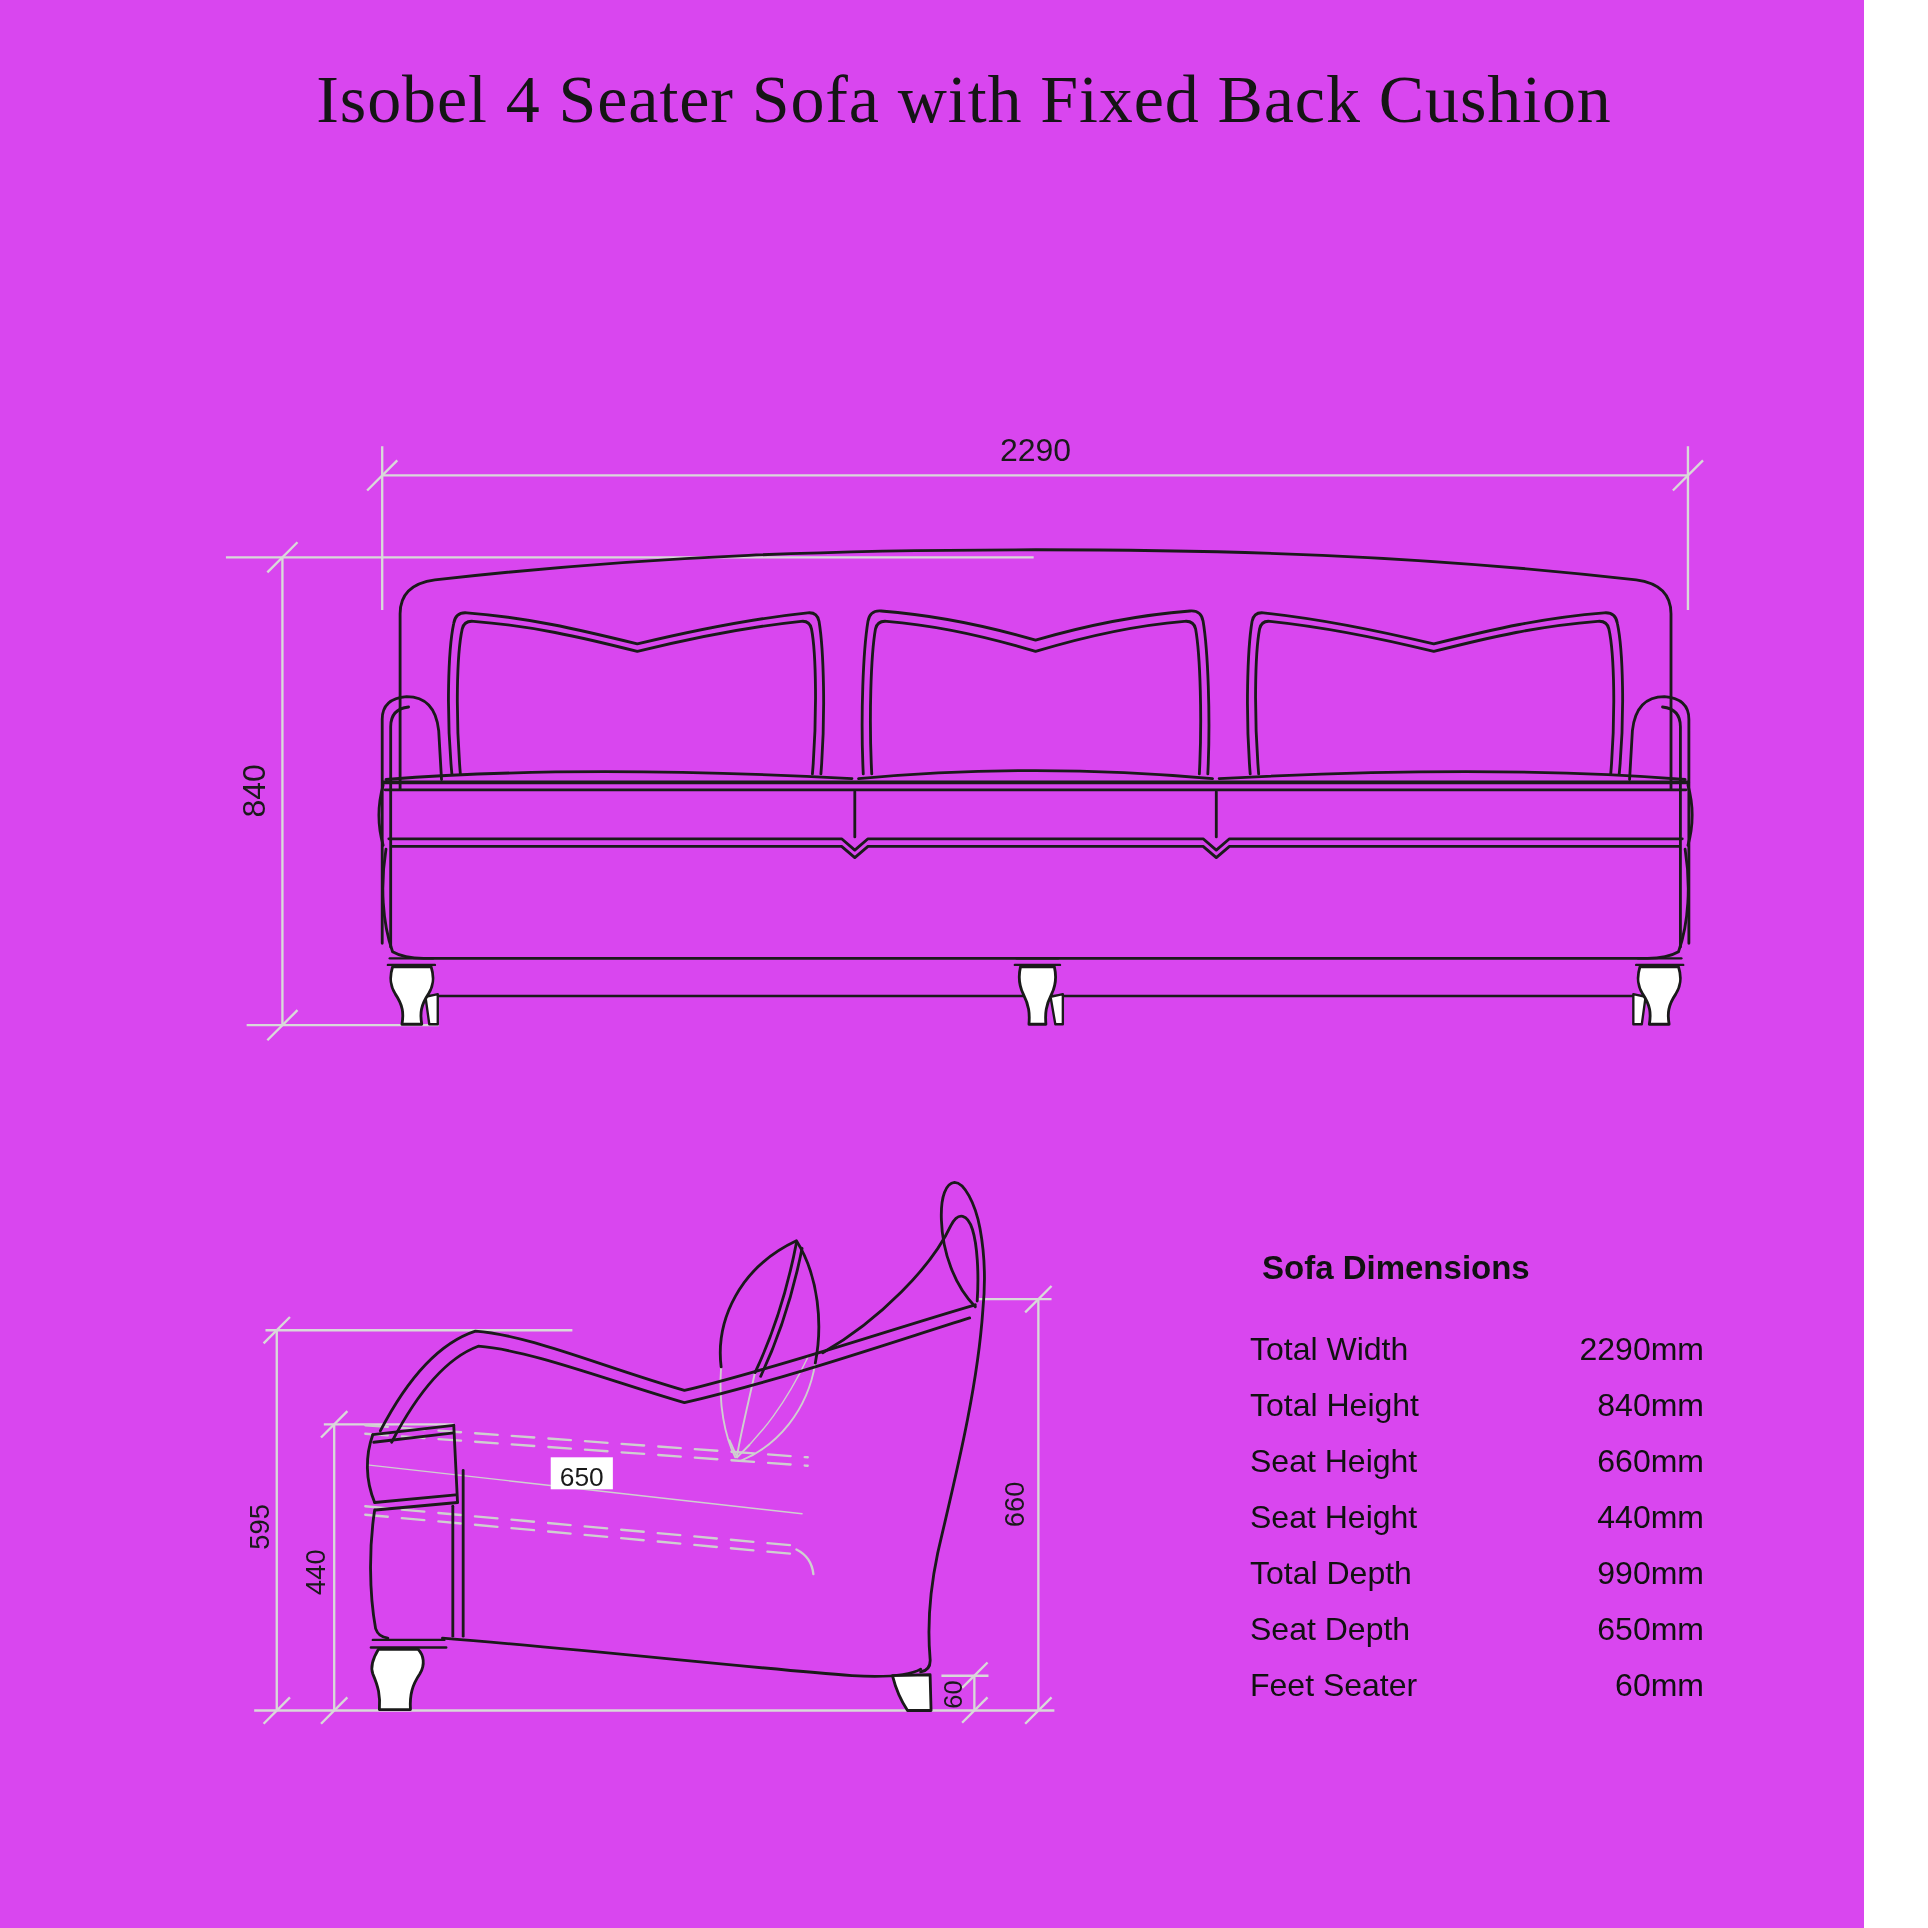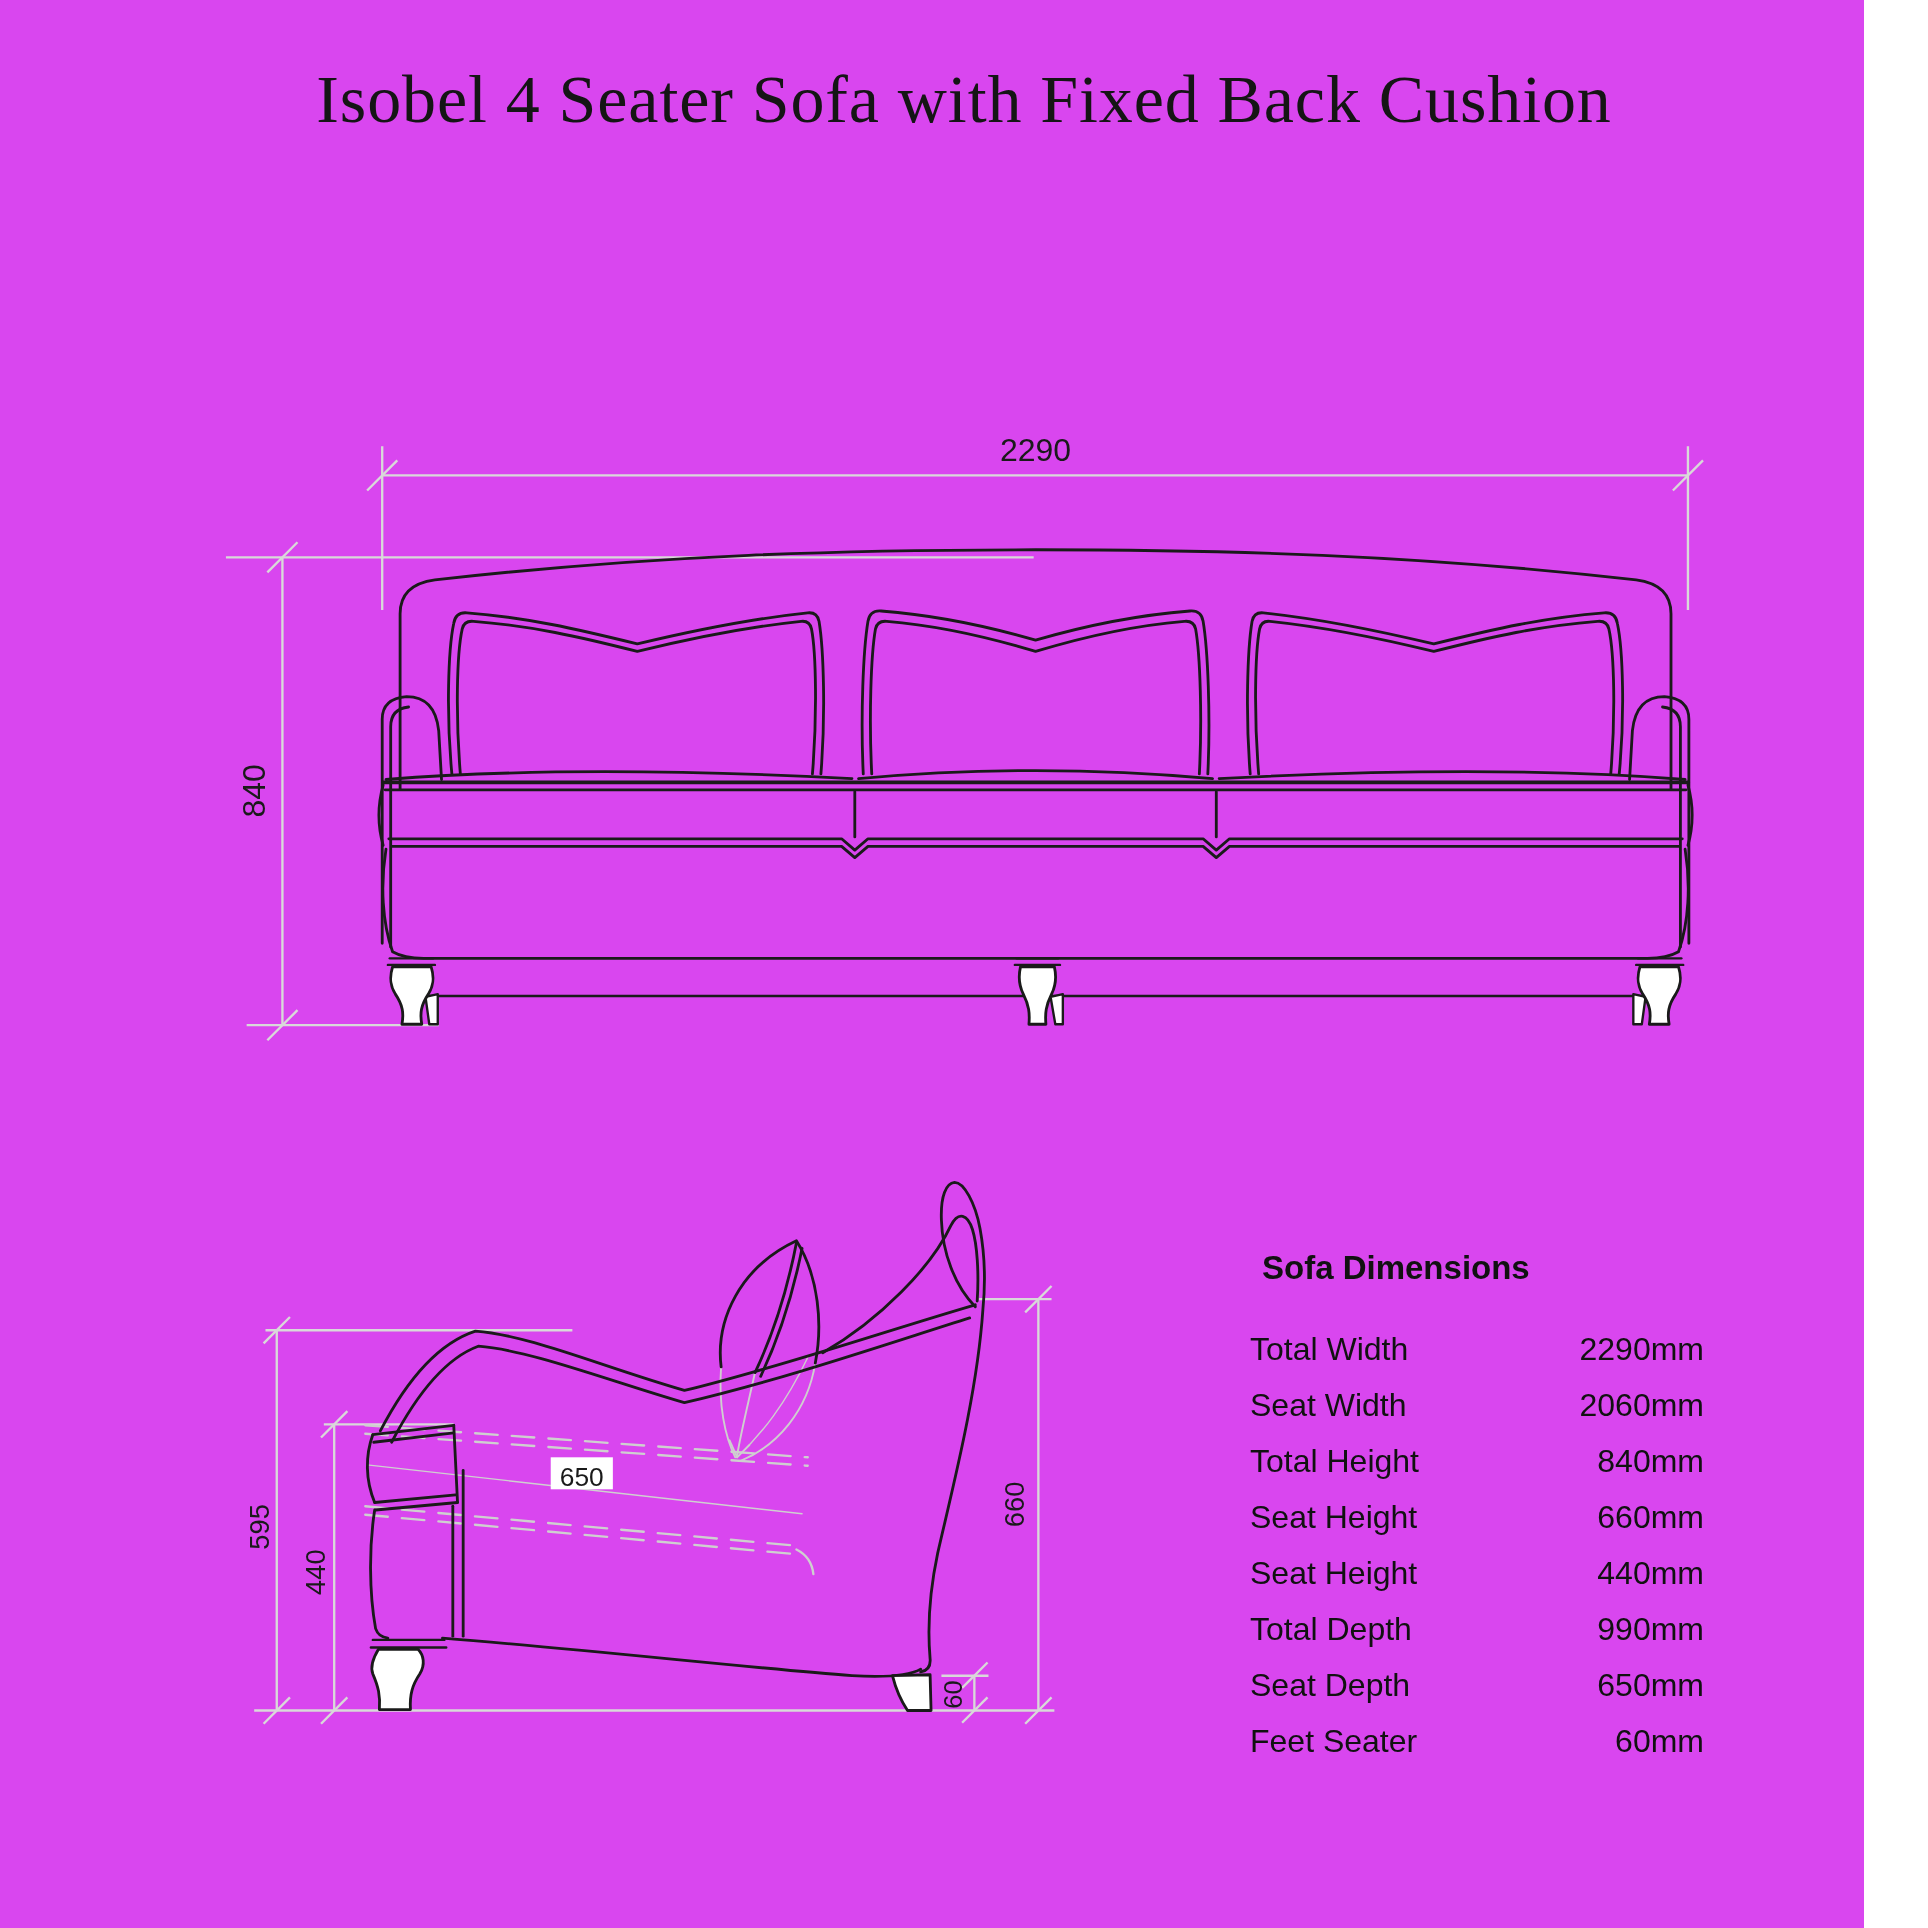--- a/index.html
+++ b/index.html
@@ -188,24 +188,20 @@
     <text x="1022" y="1800" font-size="27" text-anchor="middle" transform="rotate(-90 1022 1800)">60</text>
   </svg>
 
   <div class="dims-panel">
     <div class="dims-heading">Sofa Dimensions</div>
     <div class="dims-row">
       <span class="lbl">Total Width</span>
       <span class="val">2290mm</span>
     </div>
     <div class="dims-row">
-      <span class="lbl">Seat Width</span>
-      <span class="val">2060mm</span>
-    </div>
-    <div class="dims-row">
       <span class="lbl">Total Height</span>
       <span class="val">840mm</span>
     </div>
     <div class="dims-row">
       <span class="lbl">Seat Height</span>
       <span class="val">660mm</span>
     </div>
     <div class="dims-row">
       <span class="lbl">Seat Height</span>
       <span class="val">440mm</span>

